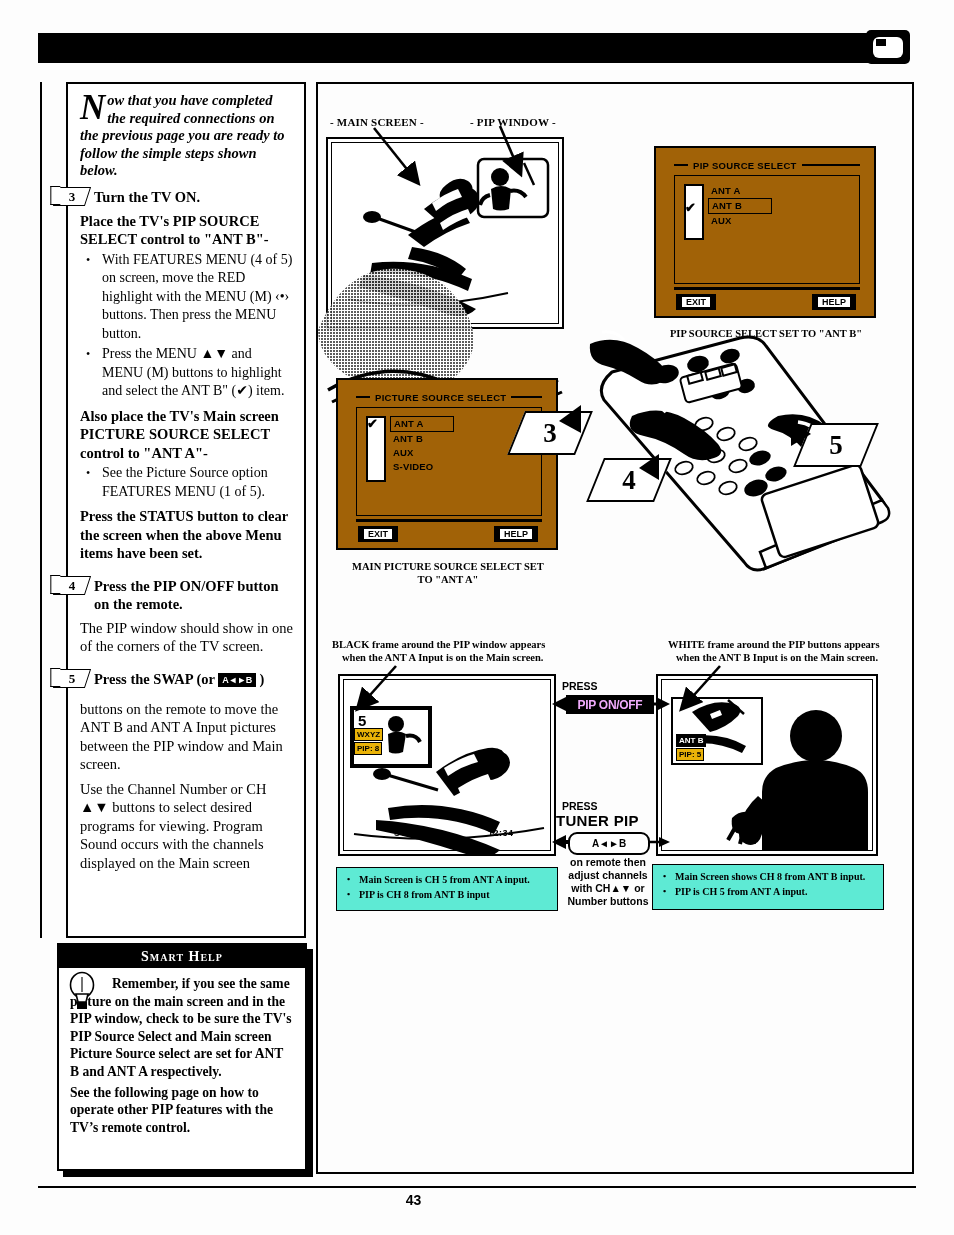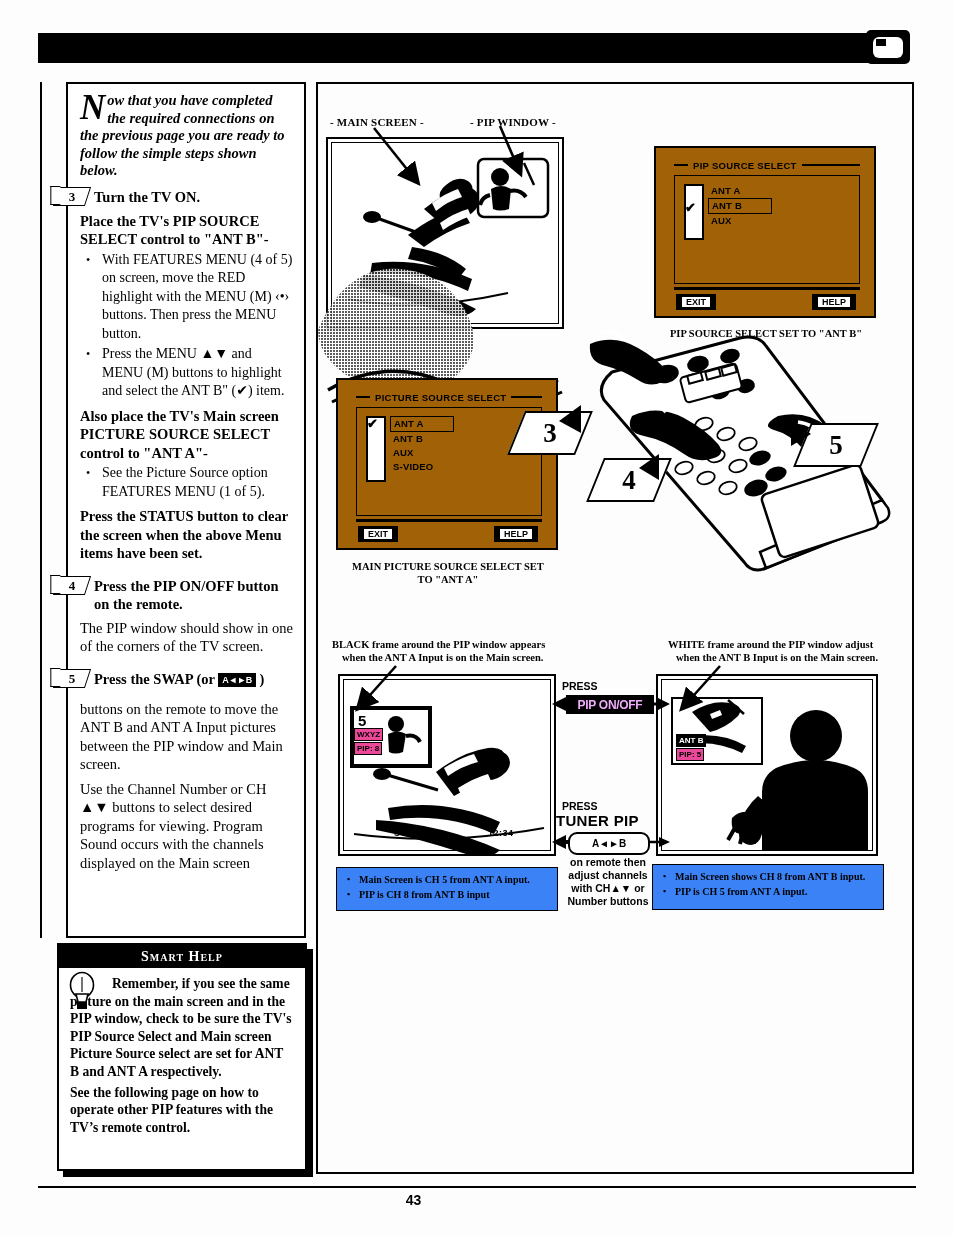--- a/index.html
+++ b/index.html
@@ -195,33 +195,33 @@
     display:flex;align-items:center;justify-content:center;
   }
   .swap-pill{
     position:absolute;border:2.5px solid #000;border-radius:9px;background:#fff;
     display:flex;align-items:center;justify-content:center;gap:2px;
     font-family:"Liberation Sans",sans-serif;font-weight:bold;font-size:10px;
   }
 
   
   .notebox{
-    position:absolute;border:1.5px solid #000;background:#3b82f6;box-sizing:border-box;
+    position:absolute;border:1.5px solid #000;background:#5eead4;box-sizing:border-box;
     padding:4px 6px;
   }
   .notebox ul{margin:0;padding:0;list-style:none;}
   .notebox li{
     position:relative;padding-left:16px;font-family:"Liberation Serif",serif;
     font-weight:bold;font-size:10px;line-height:15px;white-space:nowrap;
   }
   .notebox li::before{content:"\2022";position:absolute;left:4px;top:0;font-size:9px;}
 
   
   .pipinfo{
-    position:absolute;background:#ec4899;border:1.5px solid #000;
+    position:absolute;background:#eab308;border:1.5px solid #000;
     font-family:"Liberation Sans",sans-serif;font-weight:bold;font-size:8px;
     line-height:9px;padding:1px 2px;
   }
   .chnum{
     position:absolute;font-family:"Liberation Sans",sans-serif;
     font-weight:bold;font-size:15px;color:#000;
   }
   .stereobar{
     position:absolute;font-family:"Liberation Sans",sans-serif;
     font-weight:bold;font-size:9px;color:#000;letter-spacing:0.5px;
@@ -502,21 +502,21 @@
   </div>
   <svg style="position:absolute;left:783px;top:418px;width:30px;height:32px;">
     <path d="M28 16 L8 2 L8 28 z" fill="#000"></path>
   </svg>
 
   <div class="cap" style="left:332px;top:638px;width:300px;text-align:left;">
     <div>BLACK frame around the PIP window appears</div>
     <div style="padding-left:10px;">when the ANT A Input is on the Main screen.</div>
   </div>
   <div class="cap" style="left:648px;top:638px;width:300px;text-align:left;">
-    <div style="padding-left:20px;">WHITE frame around the PIP window adjust</div>
+    <div style="padding-left:20px;">WHITE frame around the PIP buttons appears</div>
     <div style="padding-left:28px;">when the ANT B Input is on the Main screen.</div>
   </div>
 
   <div class="tvscreen" style="left:338px;top:674px;width:218px;height:182px;">
     <div class="inner"></div>
     <svg width="214" height="178" viewBox="0 0 214 178" style="position:absolute;left:0;top:0;">
       <rect x="5" y="5" width="204" height="168" fill="#fff"></rect>
 
       <path d="M96 96 q26 -20 52 -24 q16 -2 18 10 q2 12 -12 18 q-22 10 -40 20 z" fill="#000"></path>
       <path d="M140 82 q14 -12 26 -4 q8 8 0 18 q-10 10 -22 8 q-10 -2 -10 -10 q0 -8 6 -12z" fill="#000"></path>

